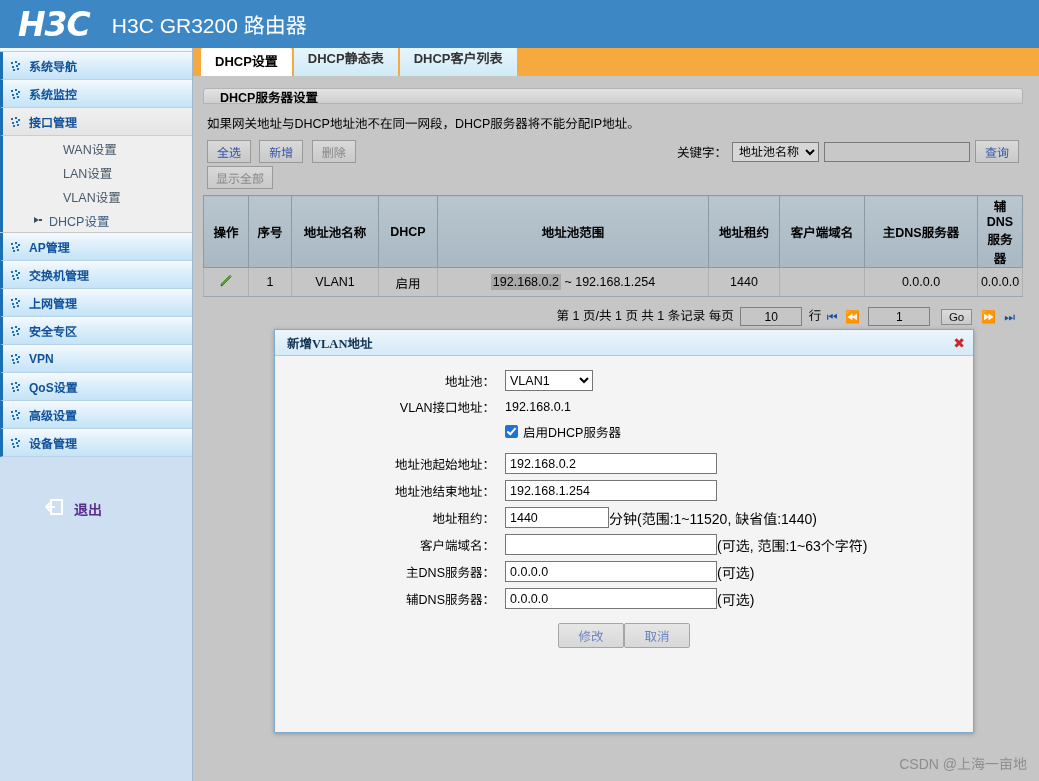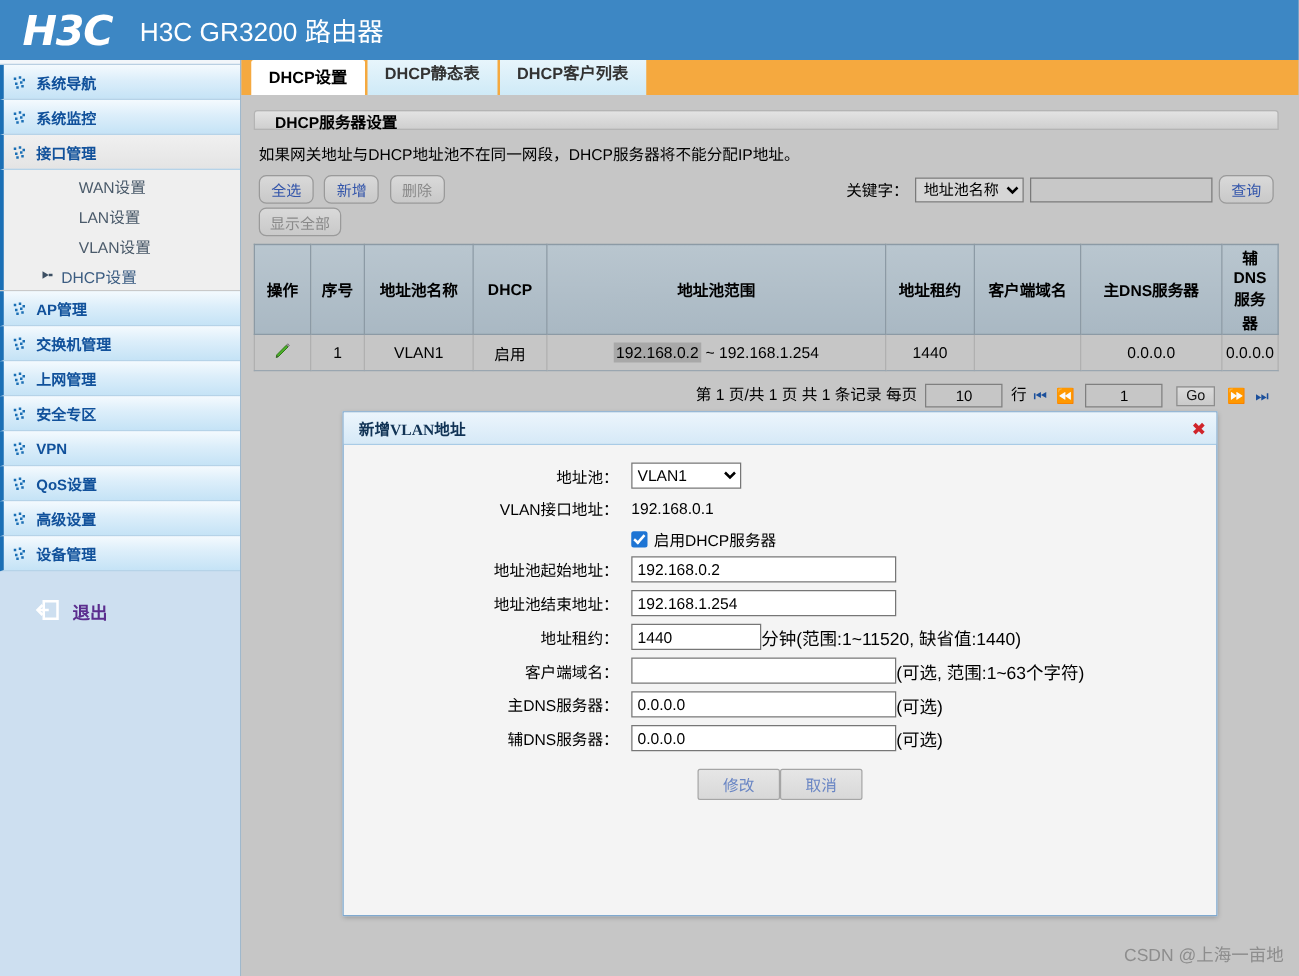--- a/index.html
+++ b/index.html
@@ -118,22 +118,22 @@
     color: #4a5a6a;
     font-family: "Liberation Sans", sans-serif;
   }
   .sub-item.current .sub-label { color: #3c5d82; }
   .sub-item.plain { padding-left: 60px; }
 
   .logout-zone {
     margin-top: 22px;
     height: 40px;
     display: flex;
-    align-items: flex-start;
-    padding-left: 28px;
+    align-items: flex-end;
+    padding-left: 44px;
     cursor: pointer;
   }
   .logout-label {
     margin-left: 10px;
     font-size: 14px;
     font-weight: bold;
     color: #5b2d8e;
     font-family: "Liberation Sans", sans-serif;
   }
 
@@ -202,21 +202,21 @@
   }
   .btn {
     display: inline-block;
     min-width: 44px;
     text-align: center;
     padding: 2px 8px;
     font-size: 12px;
     color: #3355aa;
     background: linear-gradient(to bottom, #d9d9d9 0%, #c9c9c9 100%);
     border: 1px solid #9a9a9a;
-    border-radius: 6px;
+    border-radius: 0;
     cursor: pointer;
     font-family: "Liberation Sans", sans-serif;
     margin-right: 5px;
     box-sizing: border-box;
   }
   .btn.dim { color: #8a8a8a; }
   .toolbar-row2 { padding: 3px 4px 0 4px; }
 
   .search-area {
     position: absolute;
@@ -391,21 +391,21 @@
     font-family: "Liberation Sans", sans-serif;
   }
   .form-hint {
     margin-left: 0;
     font-size: 14px;
     color: #000;
   }
   .check-row {
     display: flex;
     align-items: center;
-    margin-bottom: 4px;
+    margin-bottom: 12px;
   }
   .check-spacer { width: 230px; flex: 0 0 230px; }
   .check-box {
     width: 13px;
     height: 13px;
     background: #1d74d4;
     border-radius: 2px;
     position: relative;
     flex: 0 0 13px;
     cursor: pointer;

